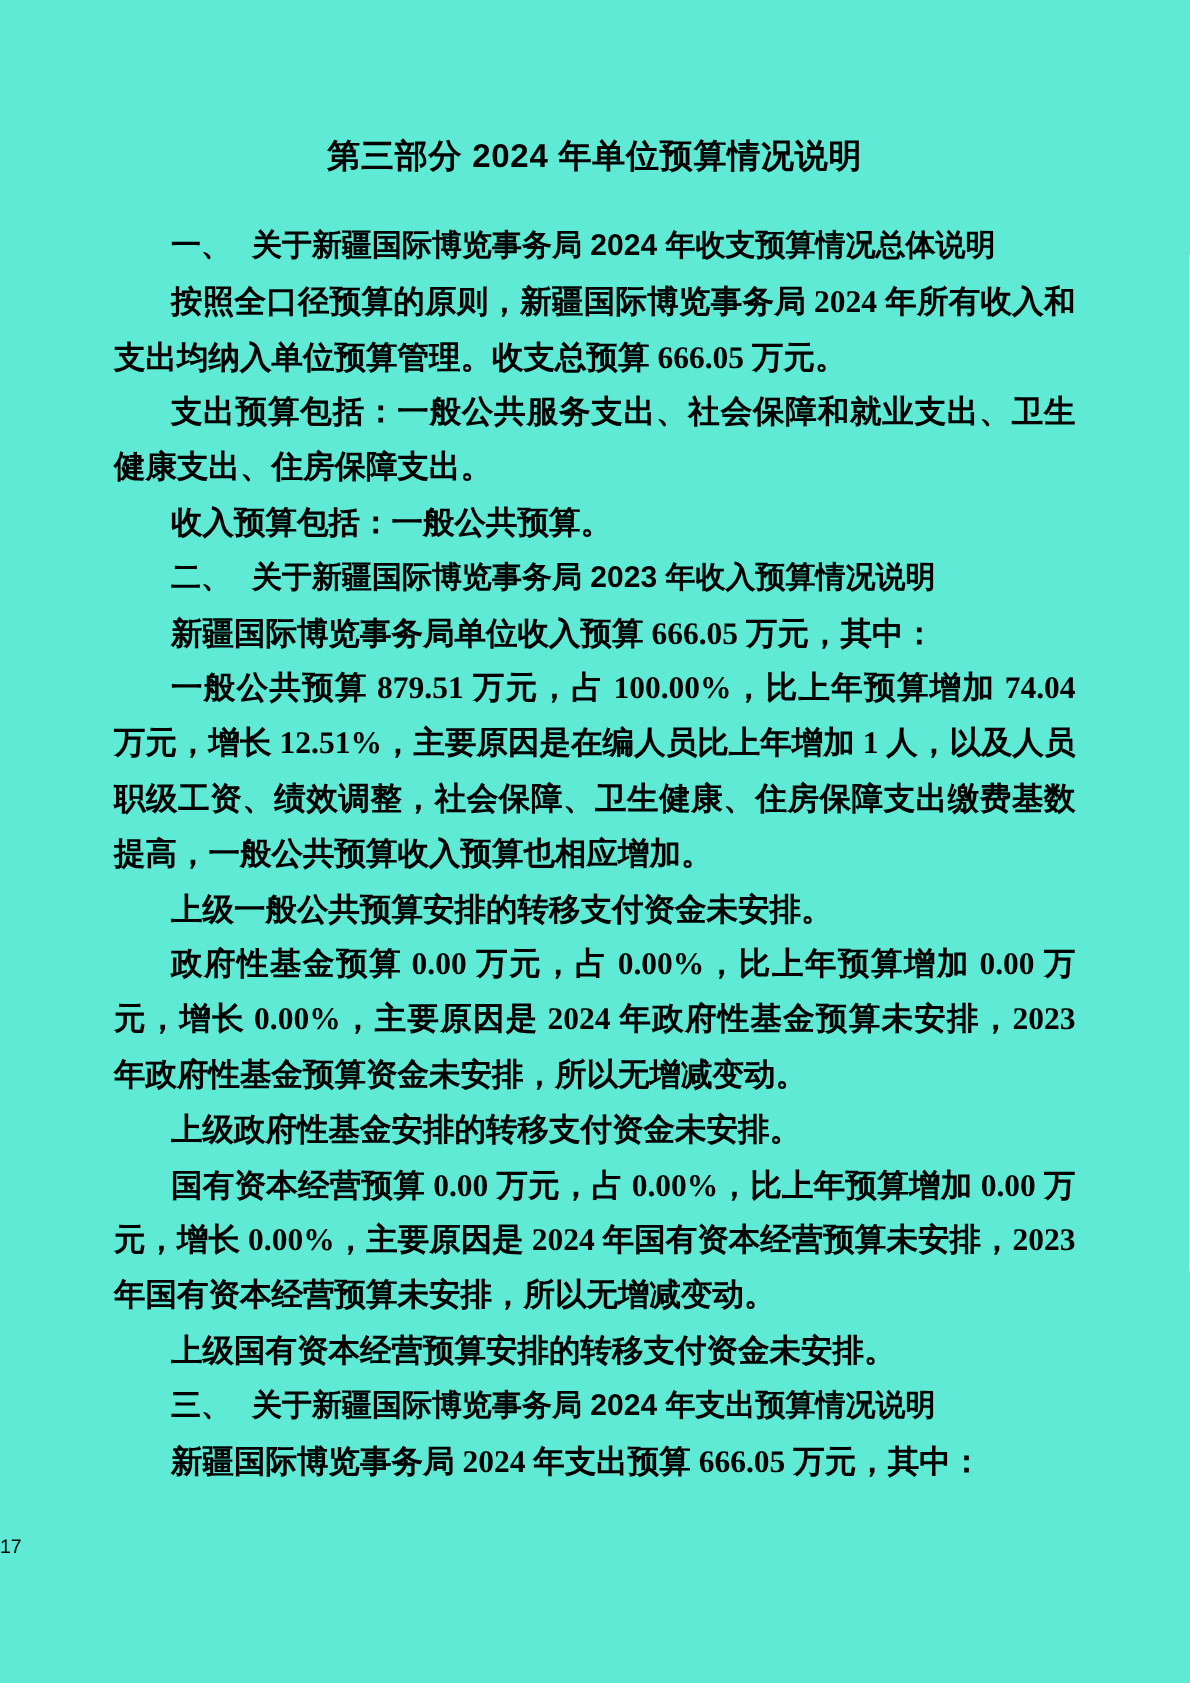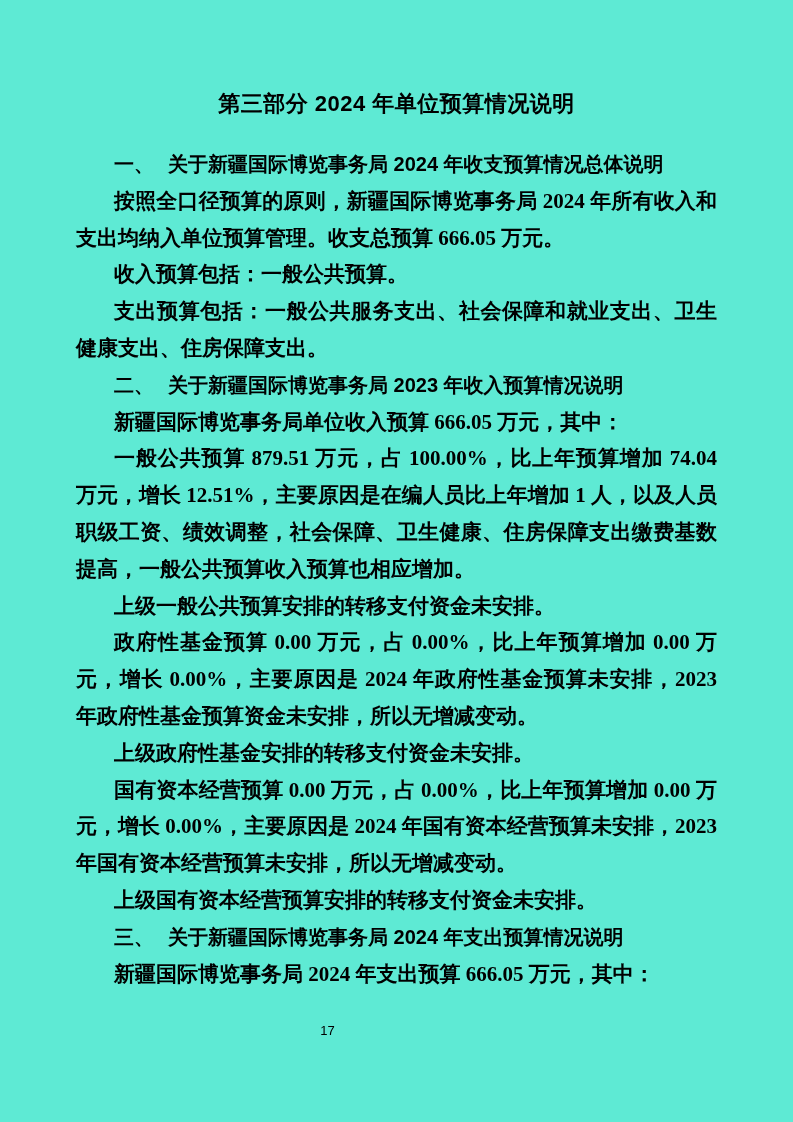--- a/index.html
+++ b/index.html
@@ -51,40 +51,40 @@
     font-size: 20px;
   }
   .section-num {
     margin-right: 14px;
   }
   .page-number {
     position: absolute;
     top: 1023px;
     left: 0;
     width: 655px;
-    text-align: center;
+    text-align: left;
     font-family: "Liberation Sans", sans-serif;
     font-size: 13px;
   }
 </style>
 </head>
 <body>
 
 <div class="page">
 
   <h1 class="doc-title">第三部分 2024 年单位预算情况说明</h1>
 
   <div class="doc-body">
 
     <p class="section-heading">
       <span class="section-num">一、</span><span>关于新疆国际博览事务局 2024 年收支预算情况总体说明</span>
     </p>
     <p class="para">按照全口径预算的原则，新疆国际博览事务局 2024 年所有收入和支出均纳入单位预算管理。收支总预算 666.05 万元。</p>
+    <p class="para">支出预算包括：一般公共服务支出、社会保障和就业支出、卫生健康支出、住房保障支出。</p>
     <p class="para">收入预算包括：一般公共预算。</p>
-    <p class="para">支出预算包括：一般公共服务支出、社会保障和就业支出、卫生健康支出、住房保障支出。</p>
 
     <p class="section-heading">
       <span class="section-num">二、</span><span>关于新疆国际博览事务局 2023 年收入预算情况说明</span>
     </p>
     <p class="para">新疆国际博览事务局单位收入预算 666.05 万元，其中：</p>
     <p class="para">一般公共预算 879.51 万元，占 100.00%，比上年预算增加 74.04 万元，增长 12.51%，主要原因是在编人员比上年增加 1 人，以及人员职级工资、绩效调整，社会保障、卫生健康、住房保障支出缴费基数提高，一般公共预算收入预算也相应增加。</p>
     <p class="para">上级一般公共预算安排的转移支付资金未安排。</p>
     <p class="para">政府性基金预算 0.00 万元，占 0.00%，比上年预算增加 0.00 万元，增长 0.00%，主要原因是 2024 年政府性基金预算未安排，2023 年政府性基金预算资金未安排，所以无增减变动。</p>
     <p class="para">上级政府性基金安排的转移支付资金未安排。</p>
     <p class="para">国有资本经营预算 0.00 万元，占 0.00%，比上年预算增加 0.00 万元，增长 0.00%，主要原因是 2024 年国有资本经营预算未安排，2023 年国有资本经营预算未安排，所以无增减变动。</p>

